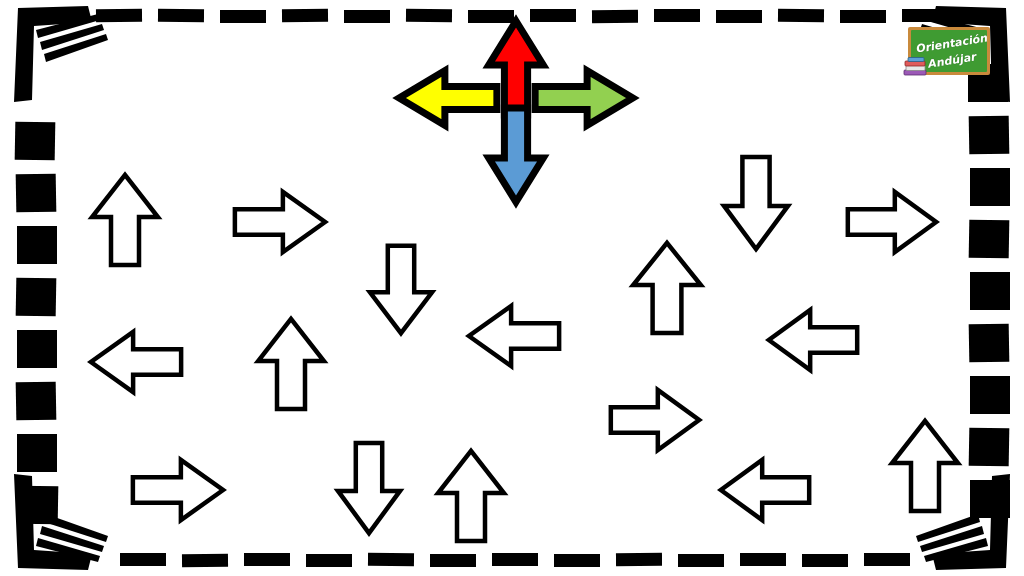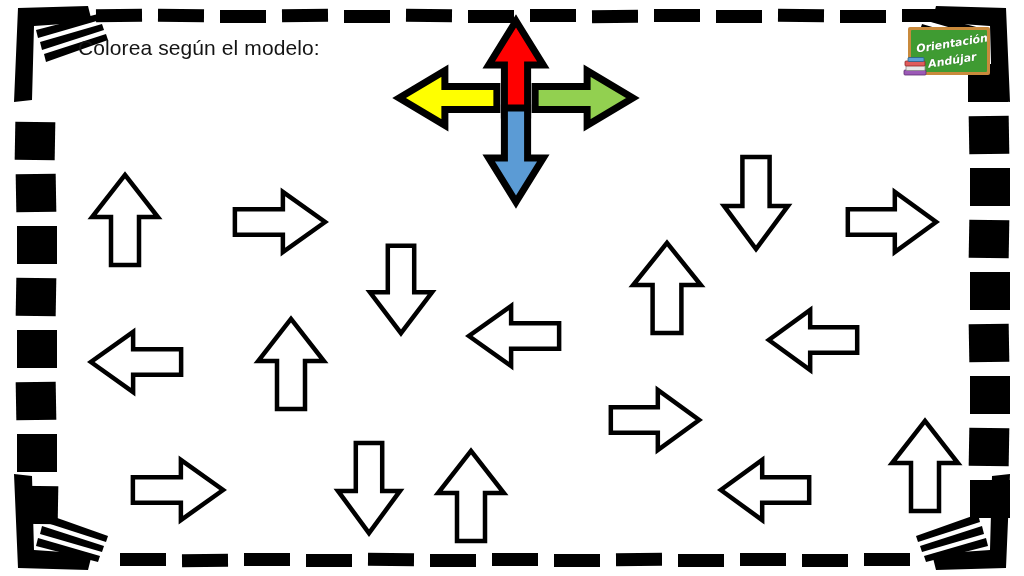--- a/index.html
+++ b/index.html
@@ -182,21 +182,20 @@
       </g>
       <g id="corner-bottom-right">
         <path d="M1006,568 L936,570 L932,554 L990,550 L992,476 L1010,474 Z"></path>
         <path d="M988,546 L926,562 L924,556 L986,538 Z"></path>
         <path d="M984,534 L922,552 L920,546 L982,526 Z"></path>
         <path d="M980,522 L918,542 L916,536 L978,514 Z"></path>
       </g>
     </g>
   </svg>
 
-  <div id="title">Colorea según el modelo:</div>
 
   <div id="logo">
     <div class="board-frame">
       <div class="board-inner">
         <div class="board-text">
           <span class="lt1">Orientación</span>
           <span class="lt2">Andújar</span>
         </div>
       </div>
     </div>

